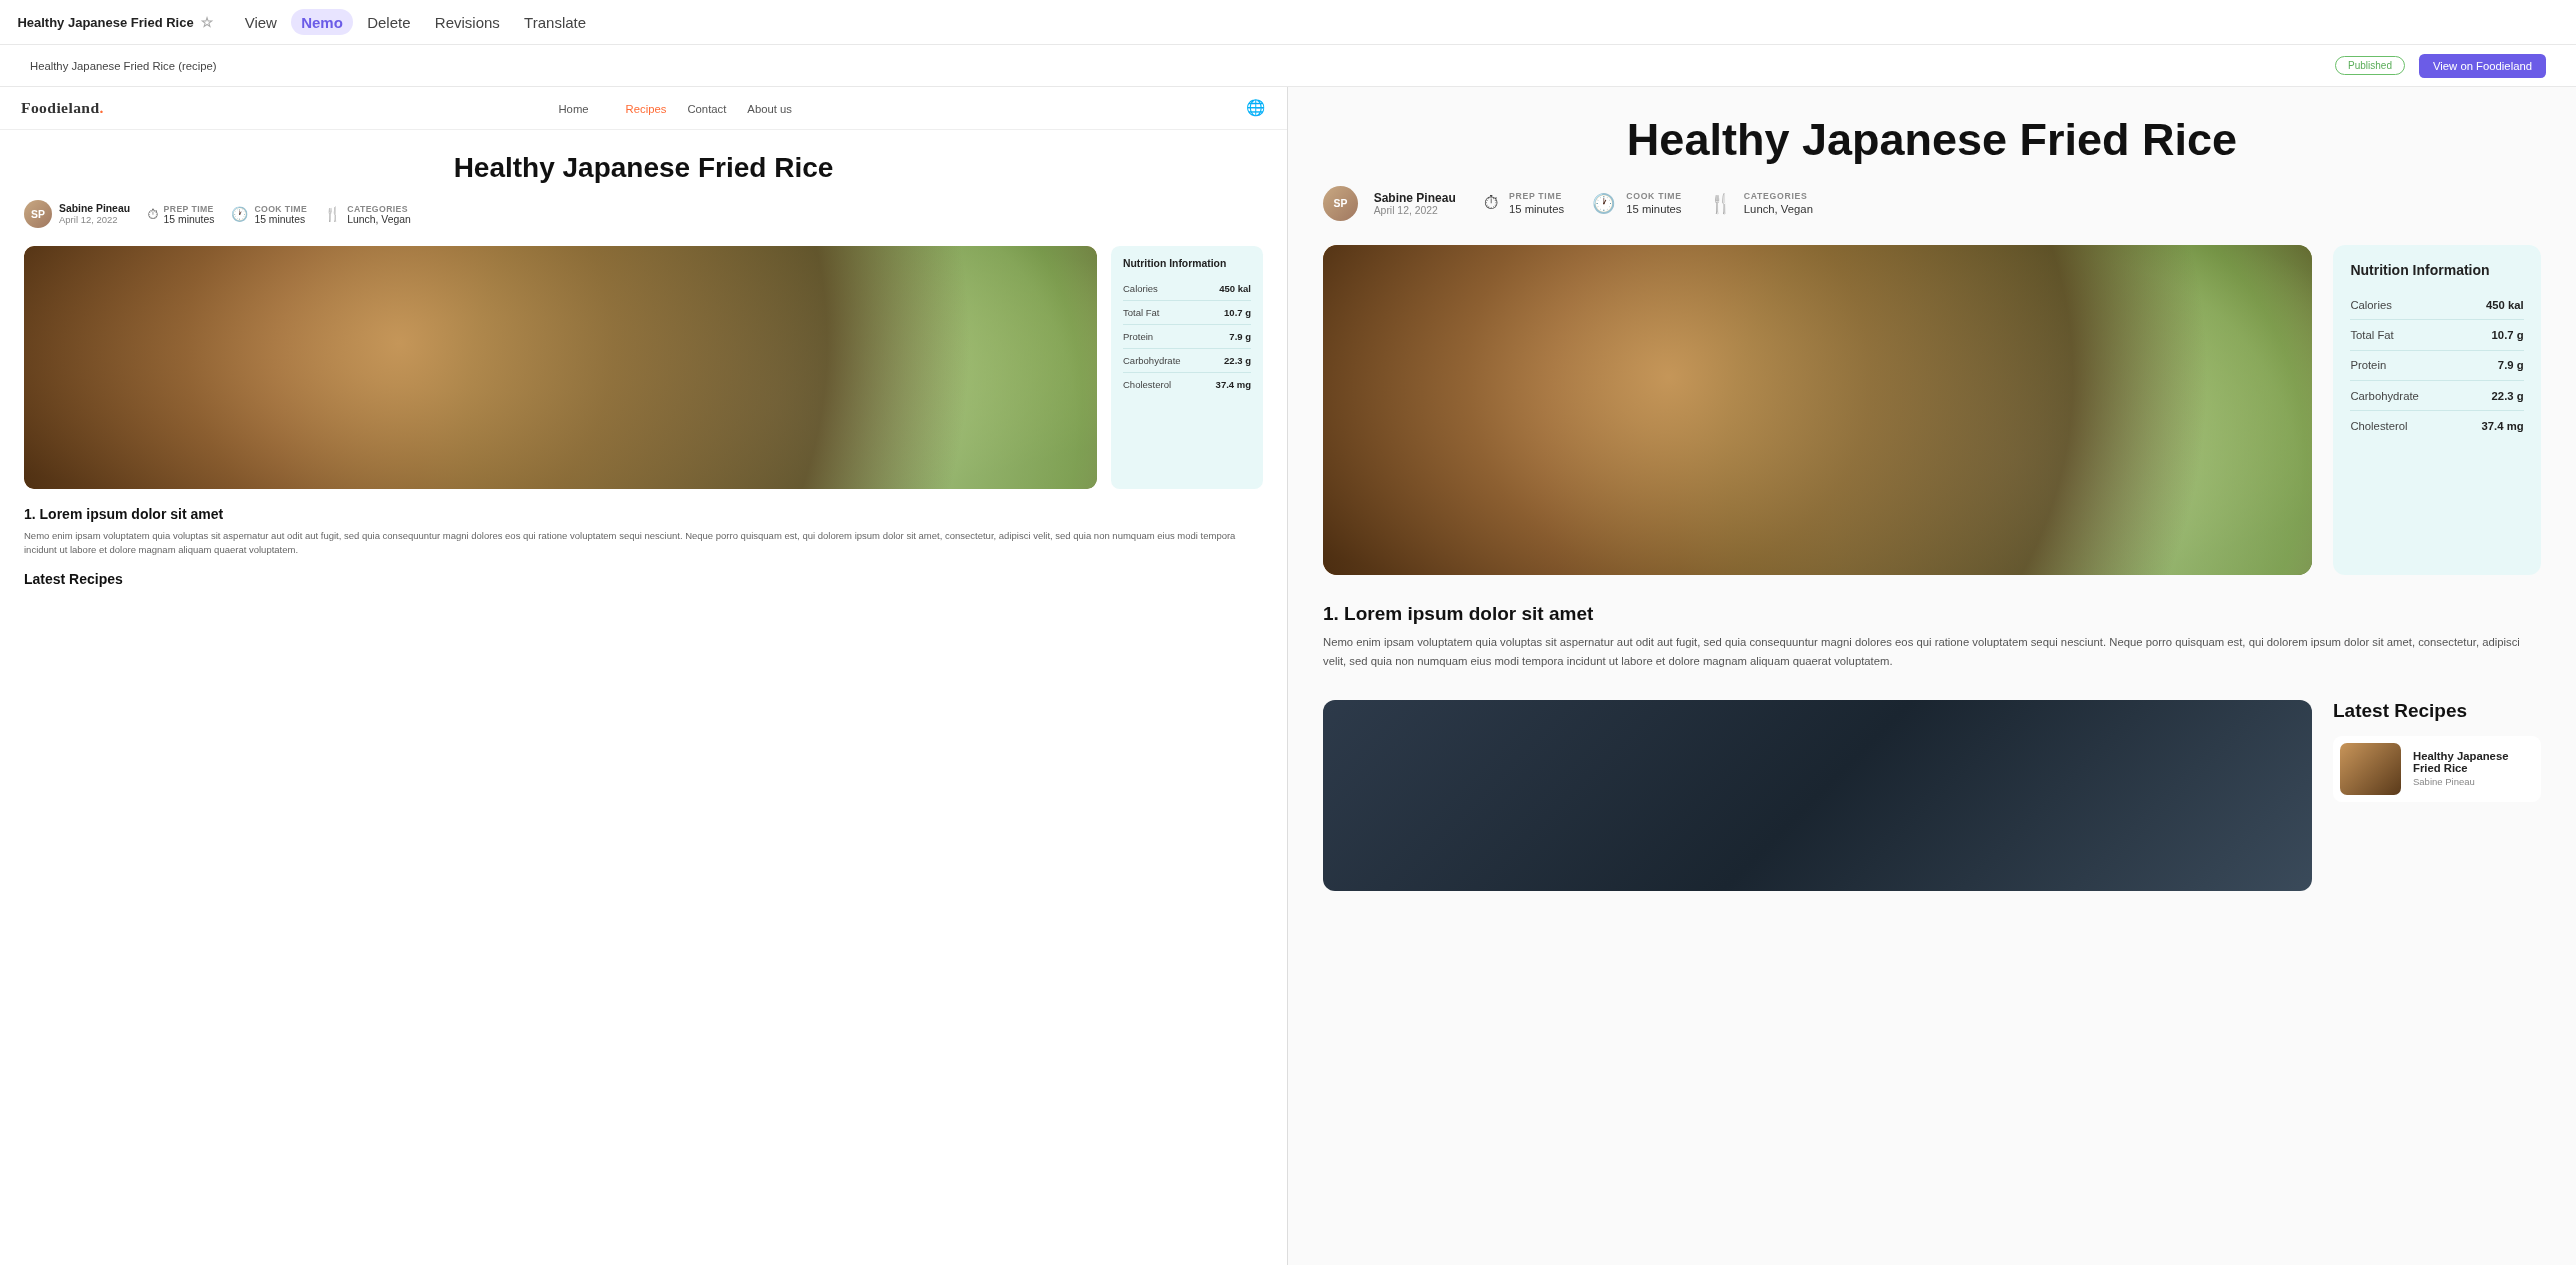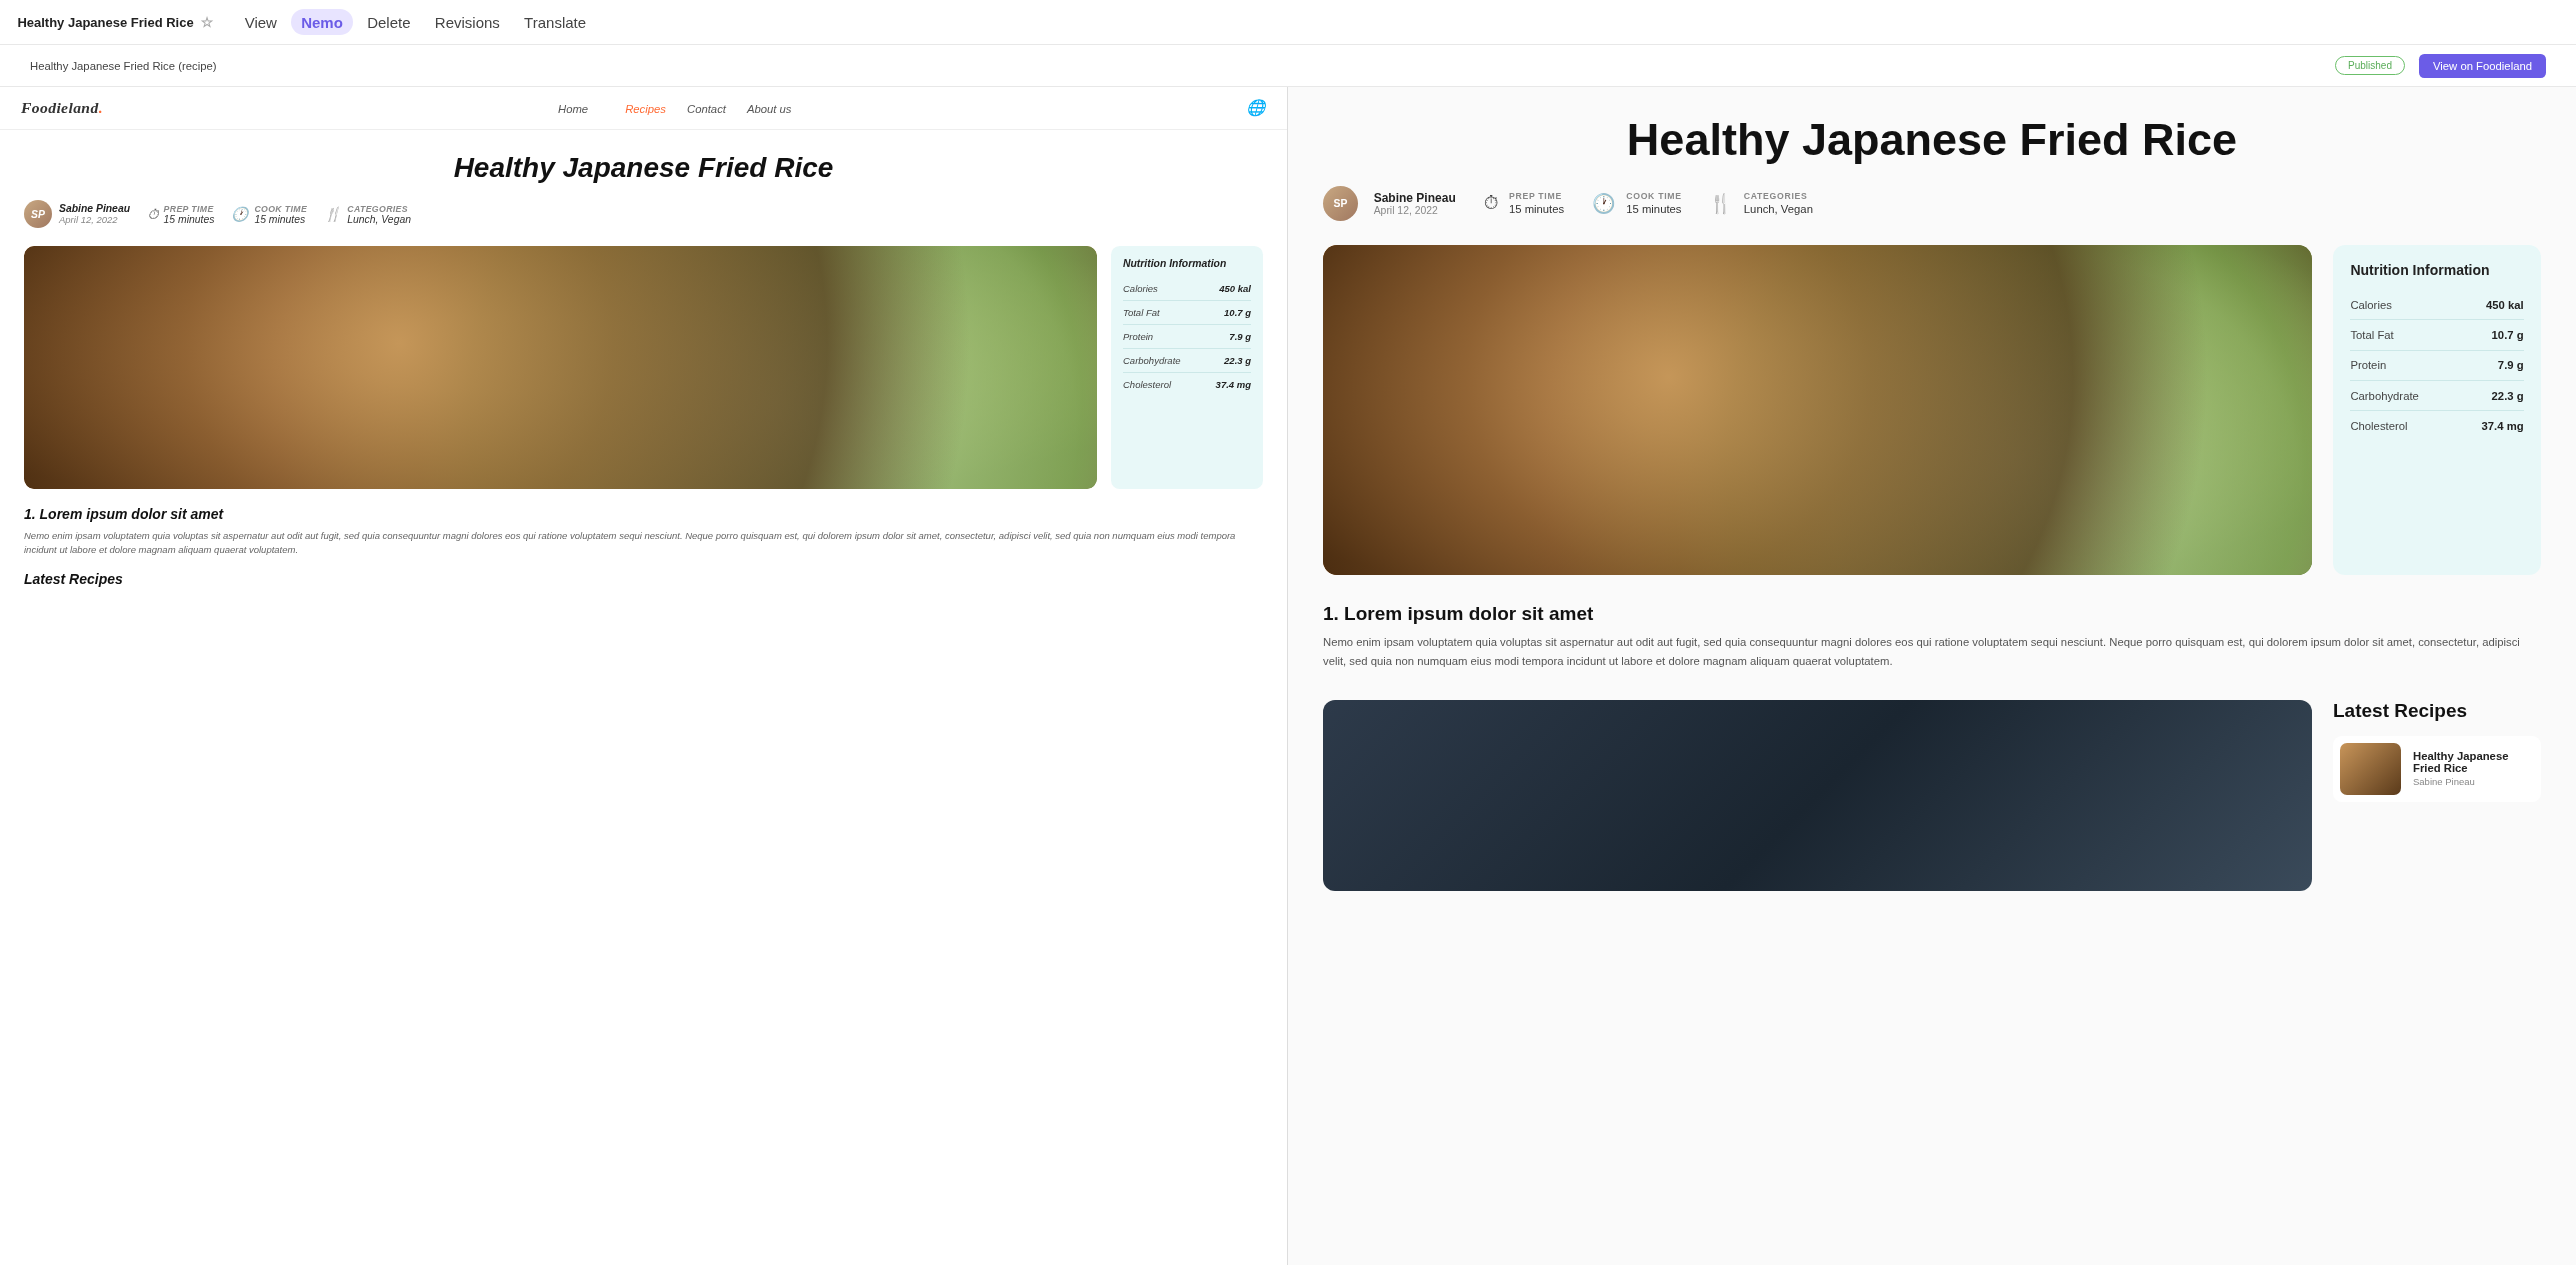--- a/index.html
+++ b/index.html
@@ -16,21 +16,21 @@
     
     .content-bar { background: #fff; border-bottom: 0.9px solid #e8e8e8; padding: 0 30px; display: flex; align-items: center; height: 42px; gap: 14px; }
     .content-title { font-size: 11.3px; color: #444; font-weight: 500; flex: 1; }
     .status-badge { border: 1.3px solid #6bbf6a; color: #5aad59; border-radius: 17.4px; padding: 2.6px 12px; font-size: 10px; font-weight: 500; }
     .view-btn { background: #6b5ce7; color: #fff; border: none; border-radius: 5.2px; padding: 6px 14px; font-size: 11.3px; font-weight: 500; cursor: pointer; }
 
     
     .main { display: flex; flex: 1; overflow: hidden; }
 
     
-    .left-panel { width: 50%; border-right: 0.9px solid #ddd; background: #fff; overflow-y: auto; font-style: italic; }
+    .left-panel { width: 50%; border-right: 0.9px solid #ddd; background: #fff; overflow-y: auto; }
 
     
     .site-nav { display: flex; align-items: center; justify-content: space-between; padding: 12px 21px; border-bottom: 0.9px solid #eee; }
     .logo { font-family: Georgia, serif; font-size: 15.6px; font-weight: bold; color: #333; letter-spacing: 0.4px; }
     .logo span { color: #ff6b35; }
     .site-links { display: flex; gap: 21px; list-style: none; }
     .site-links li a { font-size: 11.3px; color: #555; text-decoration: none; }
     .site-links li.active a { color: #ff6b35; padding-left: 16px; }
     .globe-icon { font-size: 15.6px; color: #555; cursor: pointer; }
 

